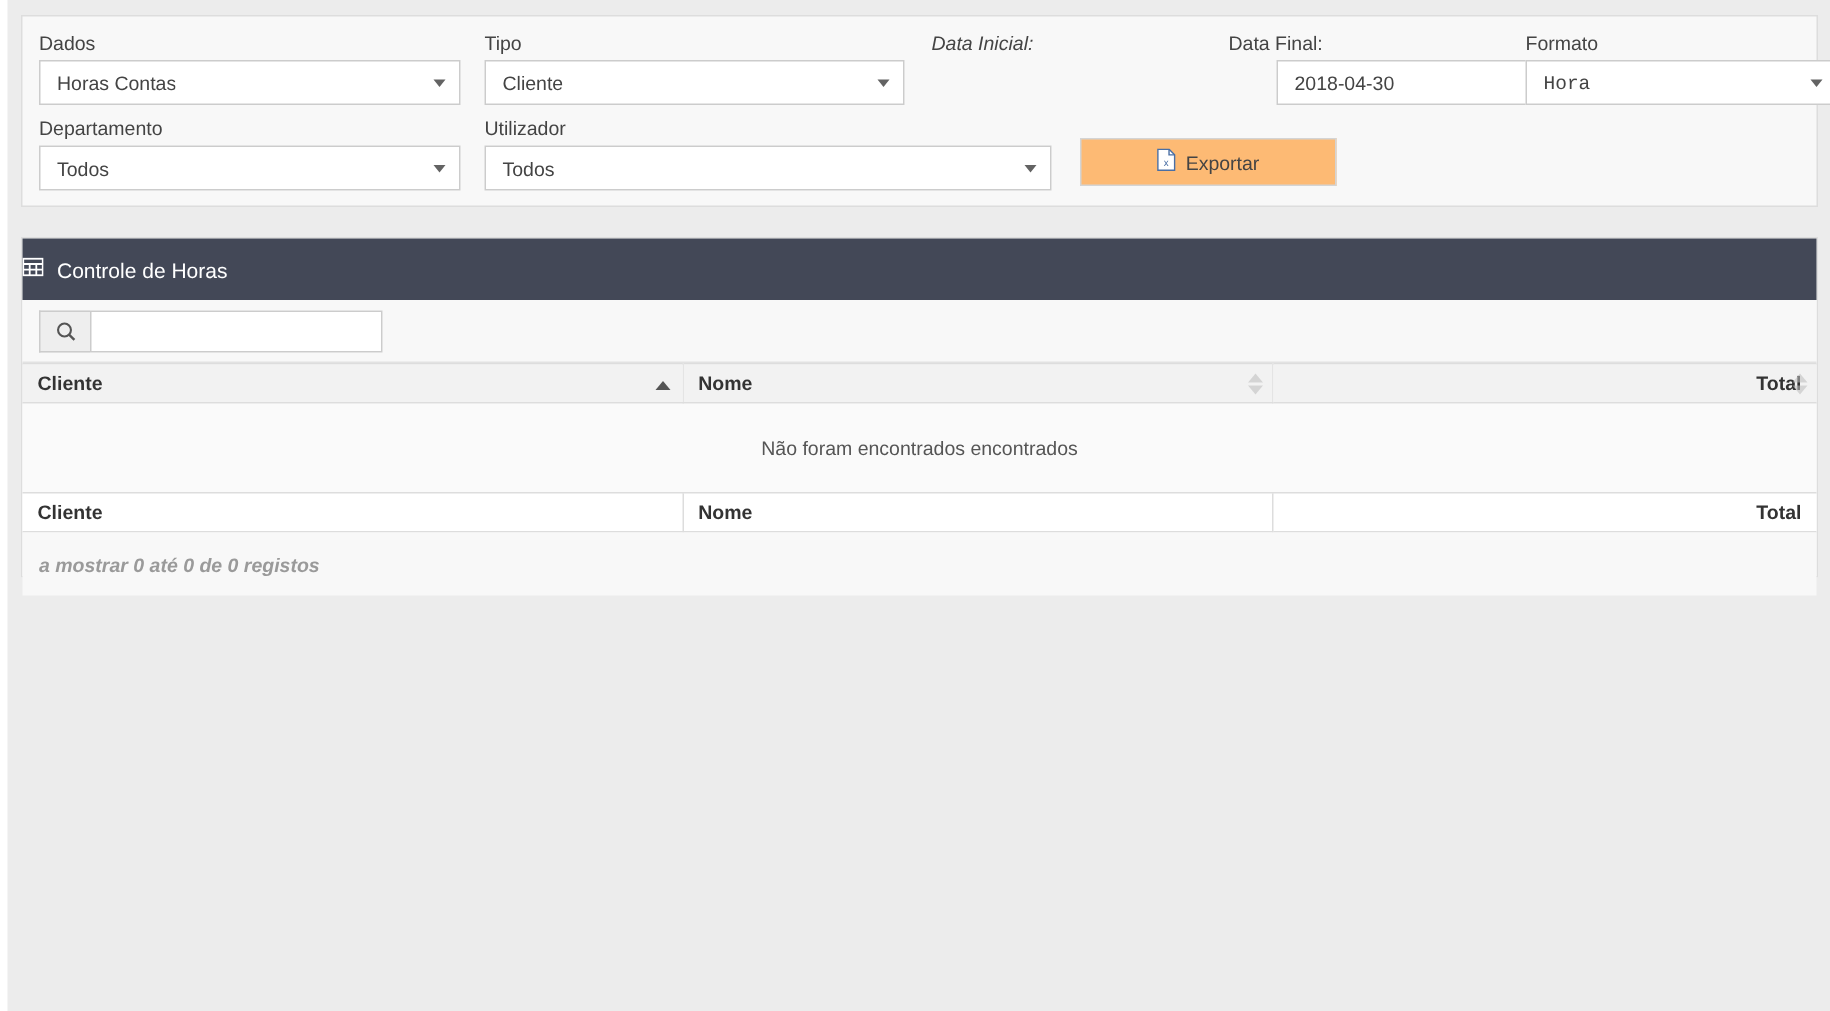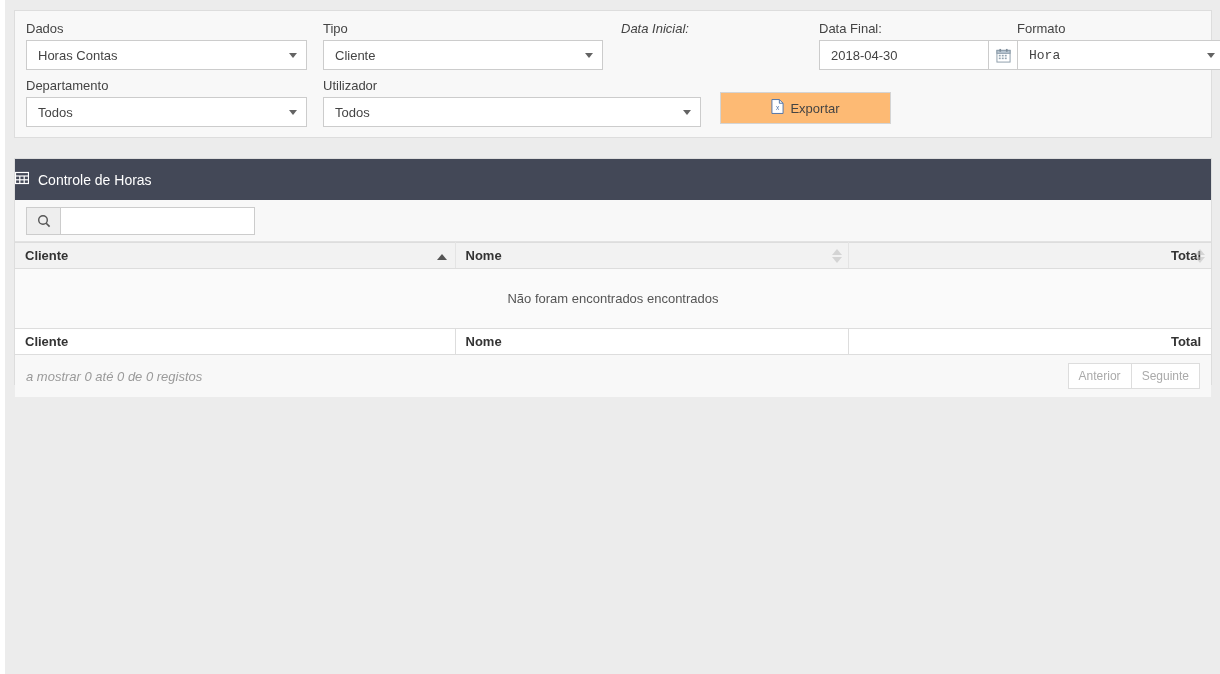--- a/index.html
+++ b/index.html
@@ -270,21 +270,21 @@
     background: #f8f8f8;
     display: flex;
     align-items: center;
     justify-content: space-between;
     padding: 0 11px;
     box-sizing: border-box;
   }
   #footer-info {
     font-size: 13px;
     font-style: italic;
-    font-weight: normal;
+    font-weight: bold;
     color: #9a9a9a;
     text-align: center;
   }
   .pager {
     display: flex;
   }
   .pager-btn {
     height: 26px;
     min-width: 62px;
     padding: 0 10px;
@@ -324,21 +324,21 @@
           <span class="select-arrow"></span>
         </div>
       </div>
 
       <div class="field" style="left:606px; top:10px; width:180px;font-style:italic;">
         <span class="field-label">Data Inicial:</span>
       </div>
 
       <div class="field" style="left:804px; top:10px; width:180px;">
         <span class="field-label">Data Final:</span>
-        <div class="date-box" style="width:200px;">
+        <div class="date-box" style="width:200px;margin-left:32px;">
           <span class="date-text">2018-04-30</span>
           <span class="date-addon">
             <svg width="15" height="15" viewBox="0 0 16 16" aria-hidden="true">
               <rect x="1" y="2.5" width="14" height="12.5" fill="#ffffff" stroke="#8a9aa8" stroke-width="1"></rect>
               <rect x="1" y="2.5" width="14" height="3.2" fill="#b9c6d2" stroke="#8a9aa8" stroke-width="1"></rect>
               <rect x="3.6" y="1" width="1.8" height="3" fill="#7d8c99"></rect>
               <rect x="10.6" y="1" width="1.8" height="3" fill="#7d8c99"></rect>
               <g fill="#93a3b0">
                 <rect x="3" y="7.3" width="2" height="1.7"></rect>
                 <rect x="6.2" y="7.3" width="2" height="1.7"></rect>
@@ -453,22 +453,18 @@
           <tr>
             <th>Cliente</th>
             <th>Nome</th>
             <th>Total</th>
           </tr>
         </tfoot>
       </table>
 
       <div id="panel-footer">
         <span id="footer-info">a mostrar 0 até 0 de 0 registos</span>
-        <span class="pager">
-          <span class="pager-btn">Anterior</span>
-          <span class="pager-btn">Seguinte</span>
-        </span>
       </div>
 
     </div>
 
   </div>
 </div>
 
 </body></html>

